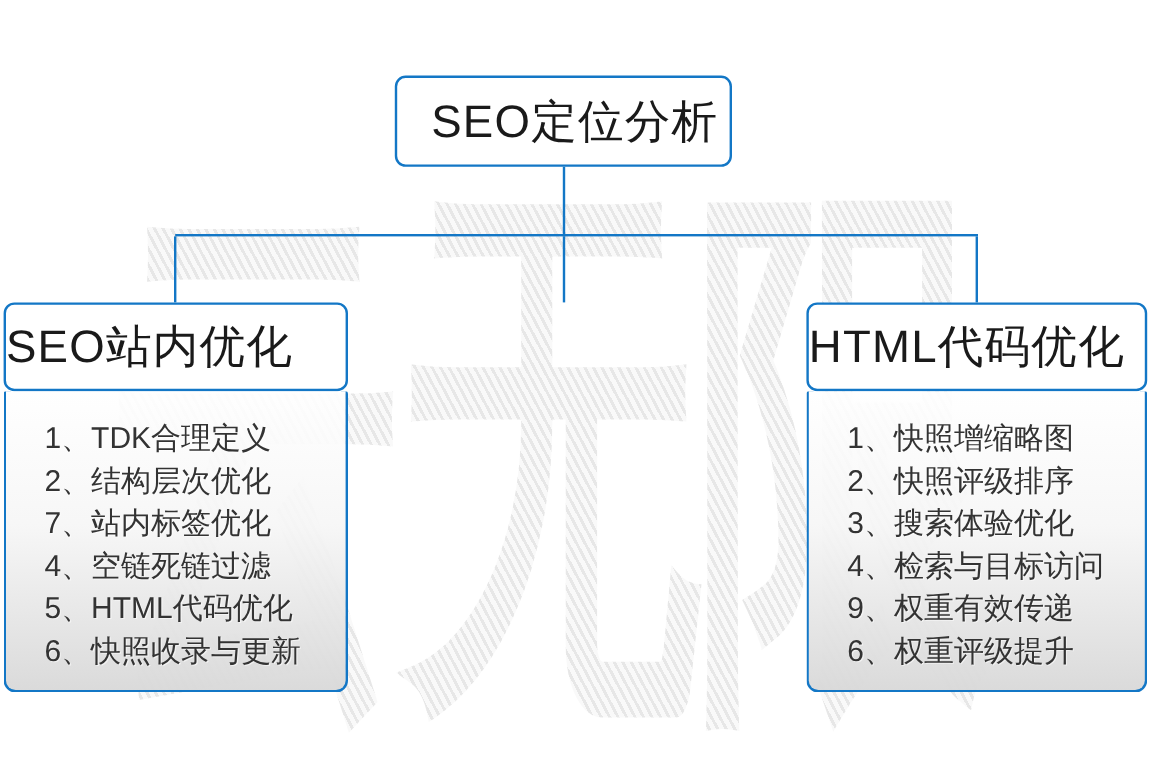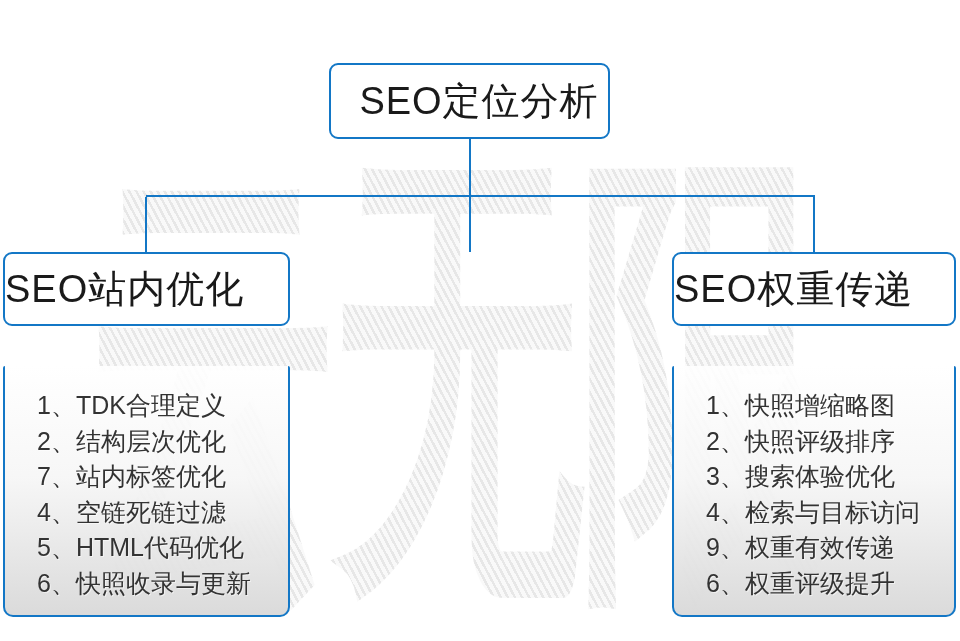--- a/index.html
+++ b/index.html
@@ -79,21 +79,20 @@
     box-sizing: border-box;
     height: 251px;
     border: 2px solid #1377c6;
     border-top: 0;
     border-radius: 2px 2px 10px 10px;
     background: linear-gradient(180deg,
       rgba(255,255,255,0.90) 0%,
       rgba(246,246,246,0.92) 45%,
       rgba(217,217,217,0.96) 100%);
     padding: 22px 10px 0 32px;
-    margin-top: 40px;
   }
 
   .list-item {
     font-size: 25px;
     line-height: 35.5px;
     color: #333333;
     white-space: nowrap;
     text-shadow: 1px 1px 0 rgba(255,255,255,0.55);
   }
 </style>
@@ -126,21 +125,21 @@
       <div class="list-item">5、HTML代码优化</div>
       <div class="list-item">6、快照收录与更新</div>
     </div>
   </div>
 
   <div class="column" id="col-1">
   </div>
 
   <div class="column" id="col-2">
     <div class="col-header">
-      <span>SEO权重传递</span>
+      <span>HTML代码优化</span>
     </div>
     <div class="col-body">
       <div class="list-item">1、快照增缩略图</div>
       <div class="list-item">2、快照评级排序</div>
       <div class="list-item">3、搜索体验优化</div>
       <div class="list-item">4、检索与目标访问</div>
       <div class="list-item">9、权重有效传递</div>
       <div class="list-item">6、权重评级提升</div>
     </div>
   </div>

